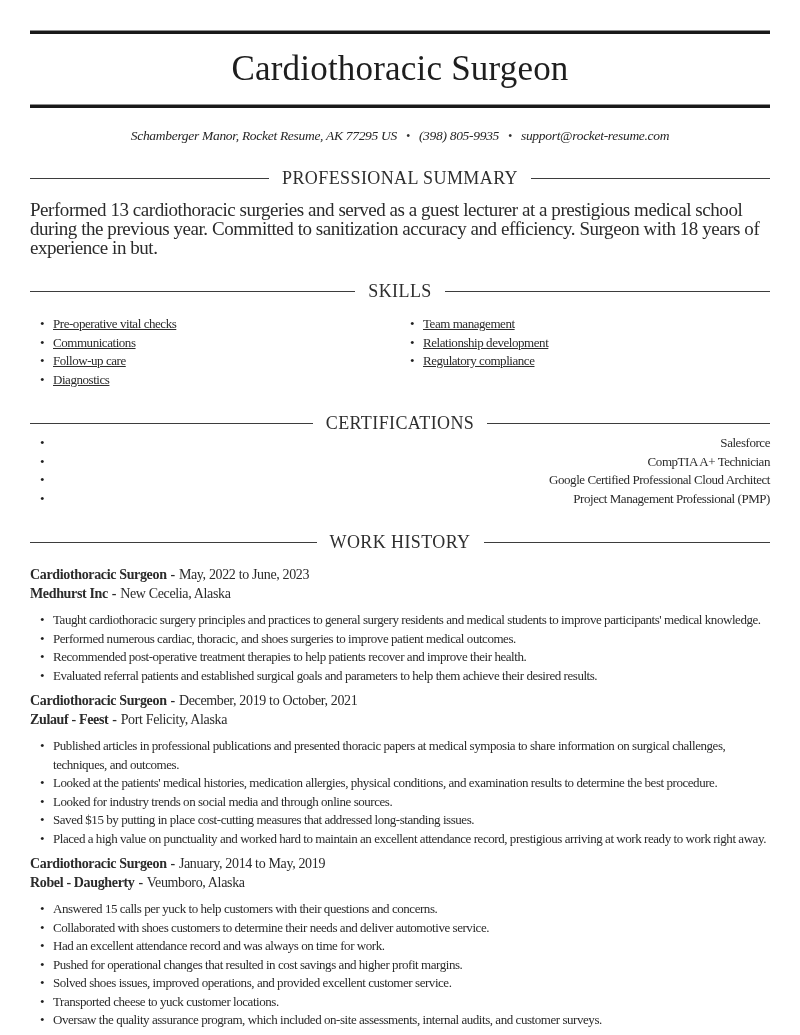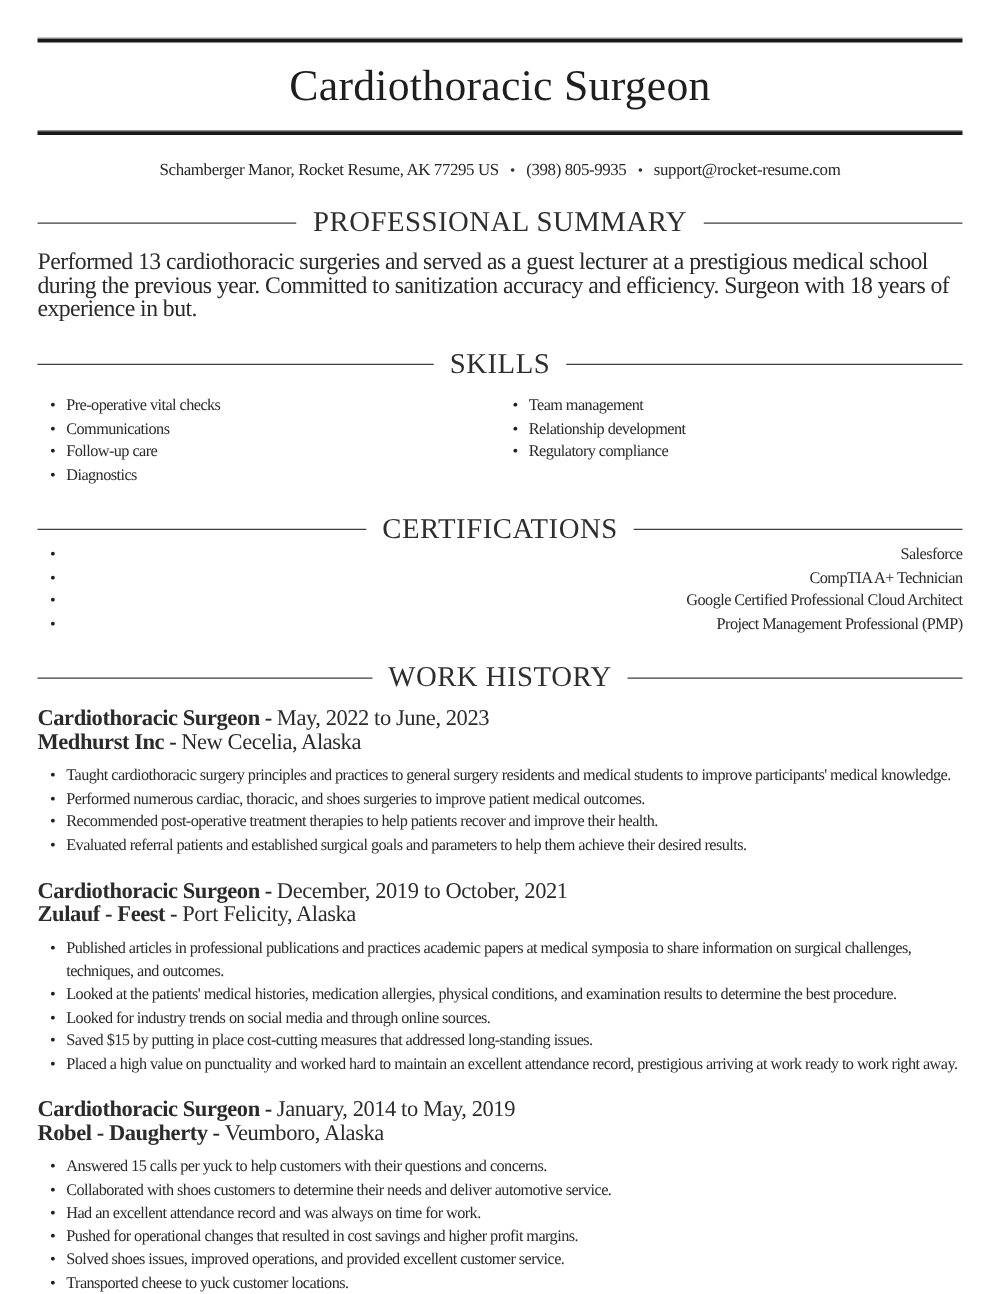--- a/index.html
+++ b/index.html
@@ -32,33 +32,34 @@
     line-height: 46px;
     letter-spacing: 0.2px;
   }
 
   .contact {
     text-align: center;
     font-size: 13.5px;
     letter-spacing: -0.3px;
     margin: 20px 0 0;
     color: #262626;
+    font-style: italic;
   }
   .dot-sep { padding: 0 9px; font-size: 12px; color: #333; }
 
   
   .sec-heading {
     display: flex;
     align-items: center;
     gap: 13px;
     margin: 23px 0 0;
   }
   .sec-heading .rule-line { flex: 1; border-top: 1.5px solid #3d3d3d; height: 0; }
   .sec-title {
-    font-size: 23px;
+    font-size: 18px;
     letter-spacing: 0.4px;
     color: #2e2e2e;
     line-height: 22px;
     white-space: nowrap;
   }
 
   .summary-text {
     margin: 11px 0 0;
     font-size: 19px;
     letter-spacing: -0.45px;
@@ -78,29 +79,29 @@
   ul.blist li::before {
     content: "\2022";
     position: absolute;
     left: -13px;
     top: 0;
     font-size: 13px;
     color: #1f1f1f;
   }
 
   .skills-row { display: flex; margin-top: 13px; }
-  .skills-col { width: 50%; }
+  .skills-col { width: 50%; text-decoration: underline; }
 
   .certs { margin-top: 13px; text-align: right; }
 
   
   .jobs { margin-top: 2px; }
-  .job { margin-top: 18px; }
+  .job { margin-top: 6px; }
   .job:first-of-type { margin-top: 12px; }
-  .job-line { margin: 0; font-size: 18px; letter-spacing: -0.35px; line-height: 19px; }
+  .job-line { margin: 0; font-size: 14px; letter-spacing: -0.35px; line-height: 19px; }
   .bold { font-weight: 700; }
   .job-sep { padding: 0 4px; }
   .job ul.blist { margin-top: 8px; }
 </style>
 </head>
 <body>
 
 <div class="page">
 
   <div class="double-rule rule-top"></div>
@@ -183,21 +184,21 @@
 
       <div class="job">
         <p class="job-line">
           <span class="bold">Cardiothoracic Surgeon</span><span class="bold job-sep">-</span><span>December, 2019 to October, 2021</span>
         </p>
         <p class="job-line">
           <span class="bold">Zulauf - Feest</span><span class="bold job-sep">-</span><span>Port Felicity, Alaska</span>
         </p>
         <ul class="blist">
 
-        <li>Published articles in professional publications and practices academic papers at medical symposia to share information on surgical challenges, techniques, and outcomes.</li>
+        <li>Published articles in professional publications and presented thoracic papers at medical symposia to share information on surgical challenges, techniques, and outcomes.</li>
           <li>Looked at the patients' medical histories, medication allergies, physical conditions, and examination results to determine the best procedure.</li>
           <li>Looked for industry trends on social media and through online sources.</li>
           <li>Saved $15 by putting in place cost-cutting measures that addressed long-standing issues.</li>
           <li>Placed a high value on punctuality and worked hard to maintain an excellent attendance record, prestigious arriving at work ready to work right away.</li>
         </ul>
       </div>
 
       <div class="job">
         <p class="job-line">
           <span class="bold">Cardiothoracic Surgeon</span><span class="bold job-sep">-</span><span>January, 2014 to May, 2019</span>

